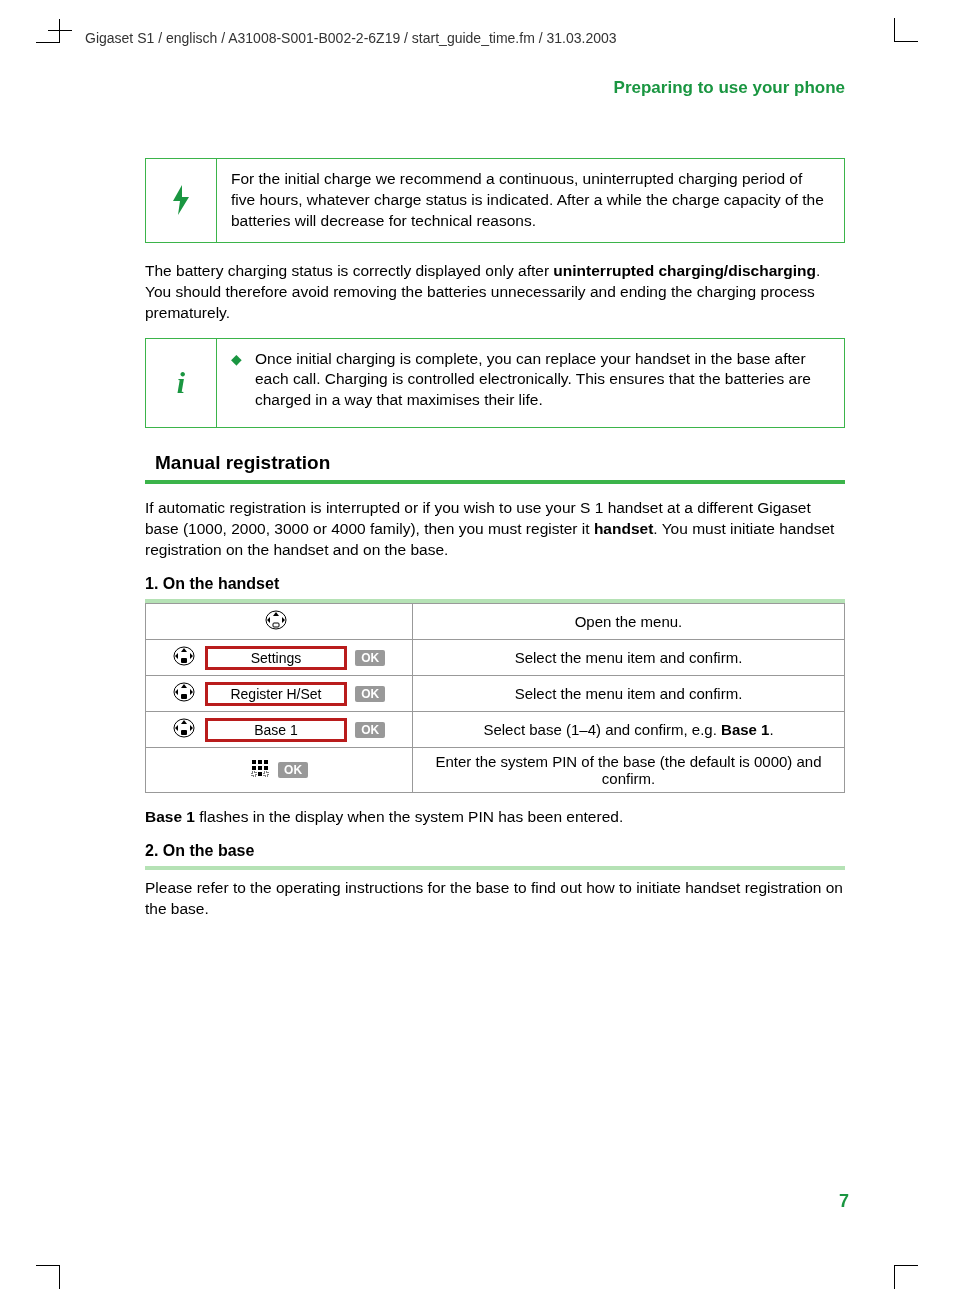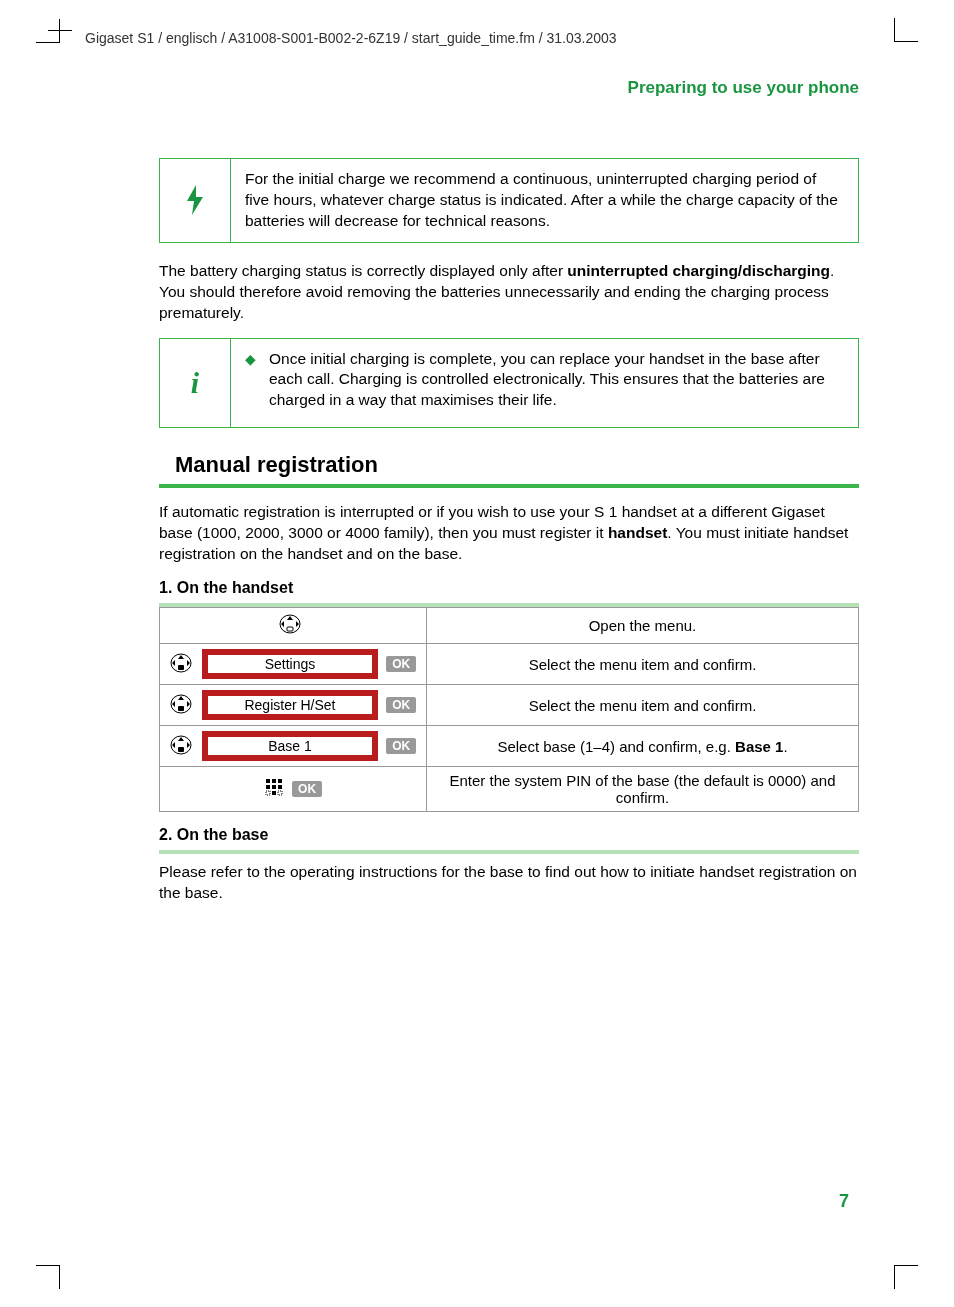--- a/index.html
+++ b/index.html
@@ -40,21 +40,21 @@
     position: absolute;
     top: 30px;
     left: 85px;
     right: 94px;
     font-size: 14px;
     color: #333;
   }
   .content {
     position: absolute;
     top: 78px;
-    left: 159px;
+    left: 145px;
     width: 700px;
   }
   .section-title {
     color: #1a9641;
     font-weight: bold;
     font-size: 17px;
     text-align: right;
     margin-bottom: 60px;
   }
   .green-box {
@@ -101,23 +101,23 @@
   }
   .diamond-list li::before {
     content: "◆";
     position: absolute;
     left: 0;
     top: 1px;
     color: #1a9641;
     font-size: 14px;
   }
   h2.subheading {
-    font-size: 22px;
-    font-weight: bold;
-    margin: 24px 0 6px 16px;
+    font-size: 19px;
+    font-weight: bold;
+    margin: 24px 0 6px 10px;
   }
   .rule {
     height: 4px;
     background: #3bb44a;
     margin-bottom: 14px;
   }
   .rule-light {
     height: 4px;
     background: #b5e2b5;
     margin: 6px 0 0 0;
@@ -143,22 +143,22 @@
     width: 250px;
     white-space: nowrap;
   }
   .nav-icon {
     display: inline-block;
     vertical-align: middle;
     margin-right: 6px;
   }
   .menu-label {
     display: inline-block;
-    border: 6px solid #b91c1c;
-    padding: 0 22px;
+    border: 3px solid #b91c1c;
+    padding: 0 8px;
     font-family: Arial, sans-serif;
     font-size: 14px;
     min-width: 120px;
     vertical-align: middle;
     margin-right: 4px;
     line-height: 18px;
   }
   .ok-btn {
     display: inline-block;
     background: #999;
@@ -307,20 +307,23 @@
                   <rect x="14" y="13" width="4" height="4" fill="none" stroke="#000" stroke-dasharray="1"></rect>
             </svg>
           </span>
           <span class="ok-btn">OK</span>
         </td>
         <td>Enter the system PIN of the base (the default is 0000) and confirm.</td>
       </tr>
     </tbody>
       </table>
 
+    <p class="body-text">
+      <b>Base 1</b><span> flashes in the display when the system PIN has been entered.</span>
+    </p>
 
     <h3 class="step">2. On the base</h3>
     <div class="rule-light"></div>
 
     <p class="body-text" style="margin-top:8px">Please refer to the operating instructions for the base to find out how to initiate handset registration on the base.</p>
   </div>
 
   <div class="page-num">7</div>
 </div>
 

